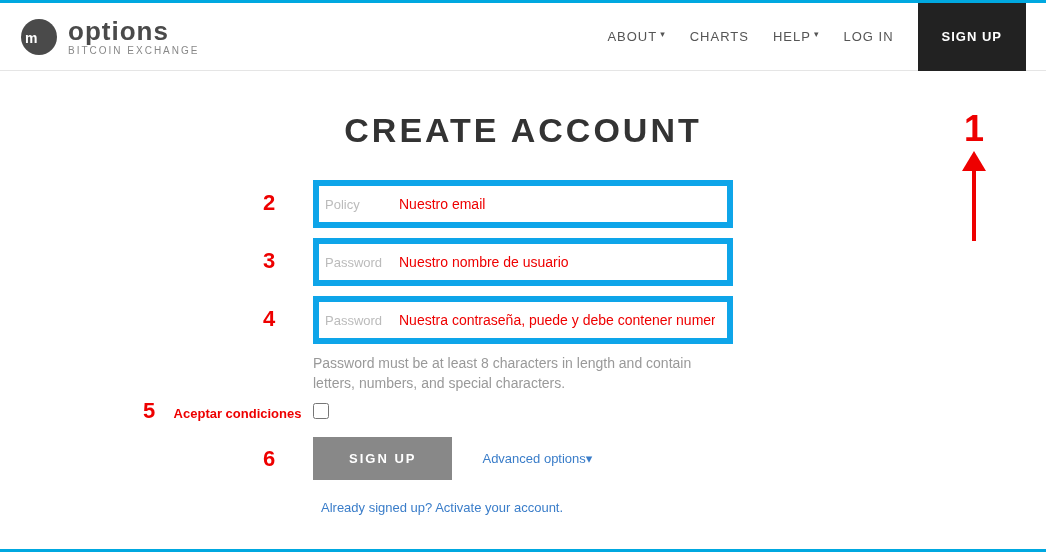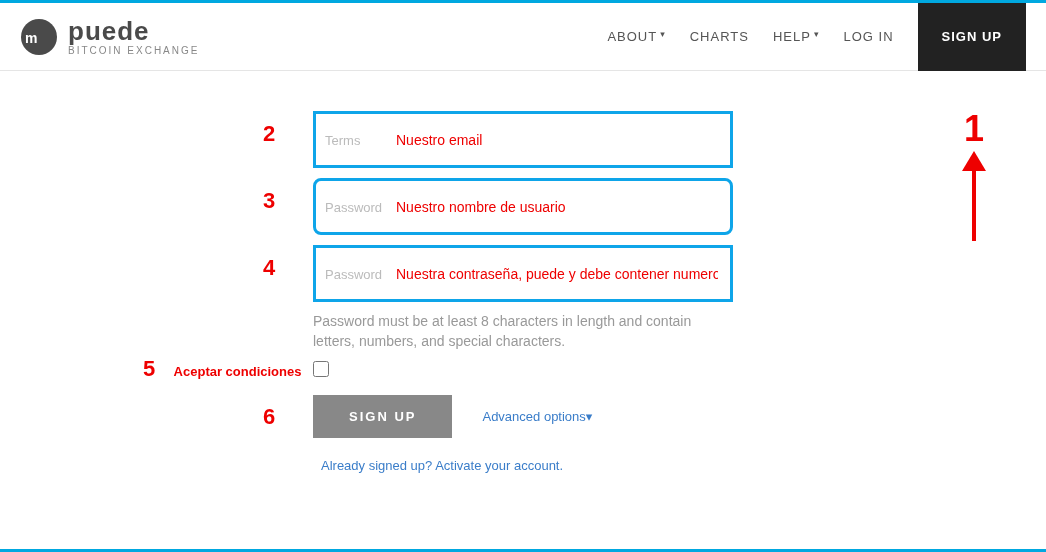--- a/index.html
+++ b/index.html
@@ -133,27 +133,27 @@
       color: #e00;
     }
 
     .field-group {
       position: relative;
       margin-bottom: 10px;
     }
 
     .form-input {
       width: 100%;
-      border: 3px solid #0ea5e9;
+      border: 6px solid #0ea5e9;
       padding: 10px 12px 10px 80px;
       font-size: 14px;
       color: #e00;
       outline: none;
       background: #fff;
-      height: 57px;
+      height: 48px;
     }
 
     .form-input::placeholder {
       color: #ccc;
     }
 
     .input-label {
       position: absolute;
       left: 12px;
       top: 50%;
@@ -311,21 +311,21 @@
 </head>
 <body>
 
 <header>
   <div class="logo-area">
     <svg class="logo-icon" viewBox="0 0 38 38" fill="none">
       <circle cx="19" cy="19" r="18" fill="#4a4a4a"></circle>
       <text x="5" y="25" font-size="14" fill="white" font-family="Arial" font-weight="bold">m</text>
     </svg>
     <div class="logo-text">
-      <span class="logo-kraken">puede</span>
+      <span class="logo-kraken">options</span>
       <span class="logo-sub">bitcoin exchange</span>
     </div>
   </div>
 
   <nav>
     <div class="nav-dropdown nav-item">
       <span>ABOUT</span>
       <span class="nav-dropdown-arrow">▾</span>
     </div>
     <span class="nav-item">CHARTS</span>
@@ -339,38 +339,39 @@
 </header>
 
 <main>
 
   <div class="right-annotation">
     <span class="annotation-number-right">1</span>
     <div class="arrow-head"></div>
     <div class="arrow-shaft"></div>
   </div>
 
+  <h1 class="page-title">CREATE ACCOUNT</h1>
 
   <div class="form-container">
 
     
     <div class="field-row">
       <span class="annotation num-2">2</span>
       <div class="field-group">
-        <span class="input-label">Terms</span>
+        <span class="input-label">Policy</span>
         <input class="form-input" type="email" value="Nuestro email" style="color: rgb(238, 0, 0);" placeholder="Email">
       </div>
     </div>
 
     
     <div class="field-row">
       <span class="annotation num-3">3</span>
       <div class="field-group">
         <span class="input-label">Password</span>
-        <input class="form-input" type="text" value="Nuestro nombre de usuario" style="color: rgb(238, 0, 0); border-radius: 8px;" placeholder="Username">
+        <input class="form-input" type="text" value="Nuestro nombre de usuario" style="color: rgb(238, 0, 0);" placeholder="Username">
       </div>
     </div>
 
     
     <div class="field-row">
       <span class="annotation num-4">4</span>
       <div class="field-group">
         <span class="input-label">Password</span>
         <input class="form-input" type="text" value="Nuestra contraseña, puede y debe contener numeros, letras, simbolos." style="color: rgb(238, 0, 0);" placeholder="Password">
       </div>

